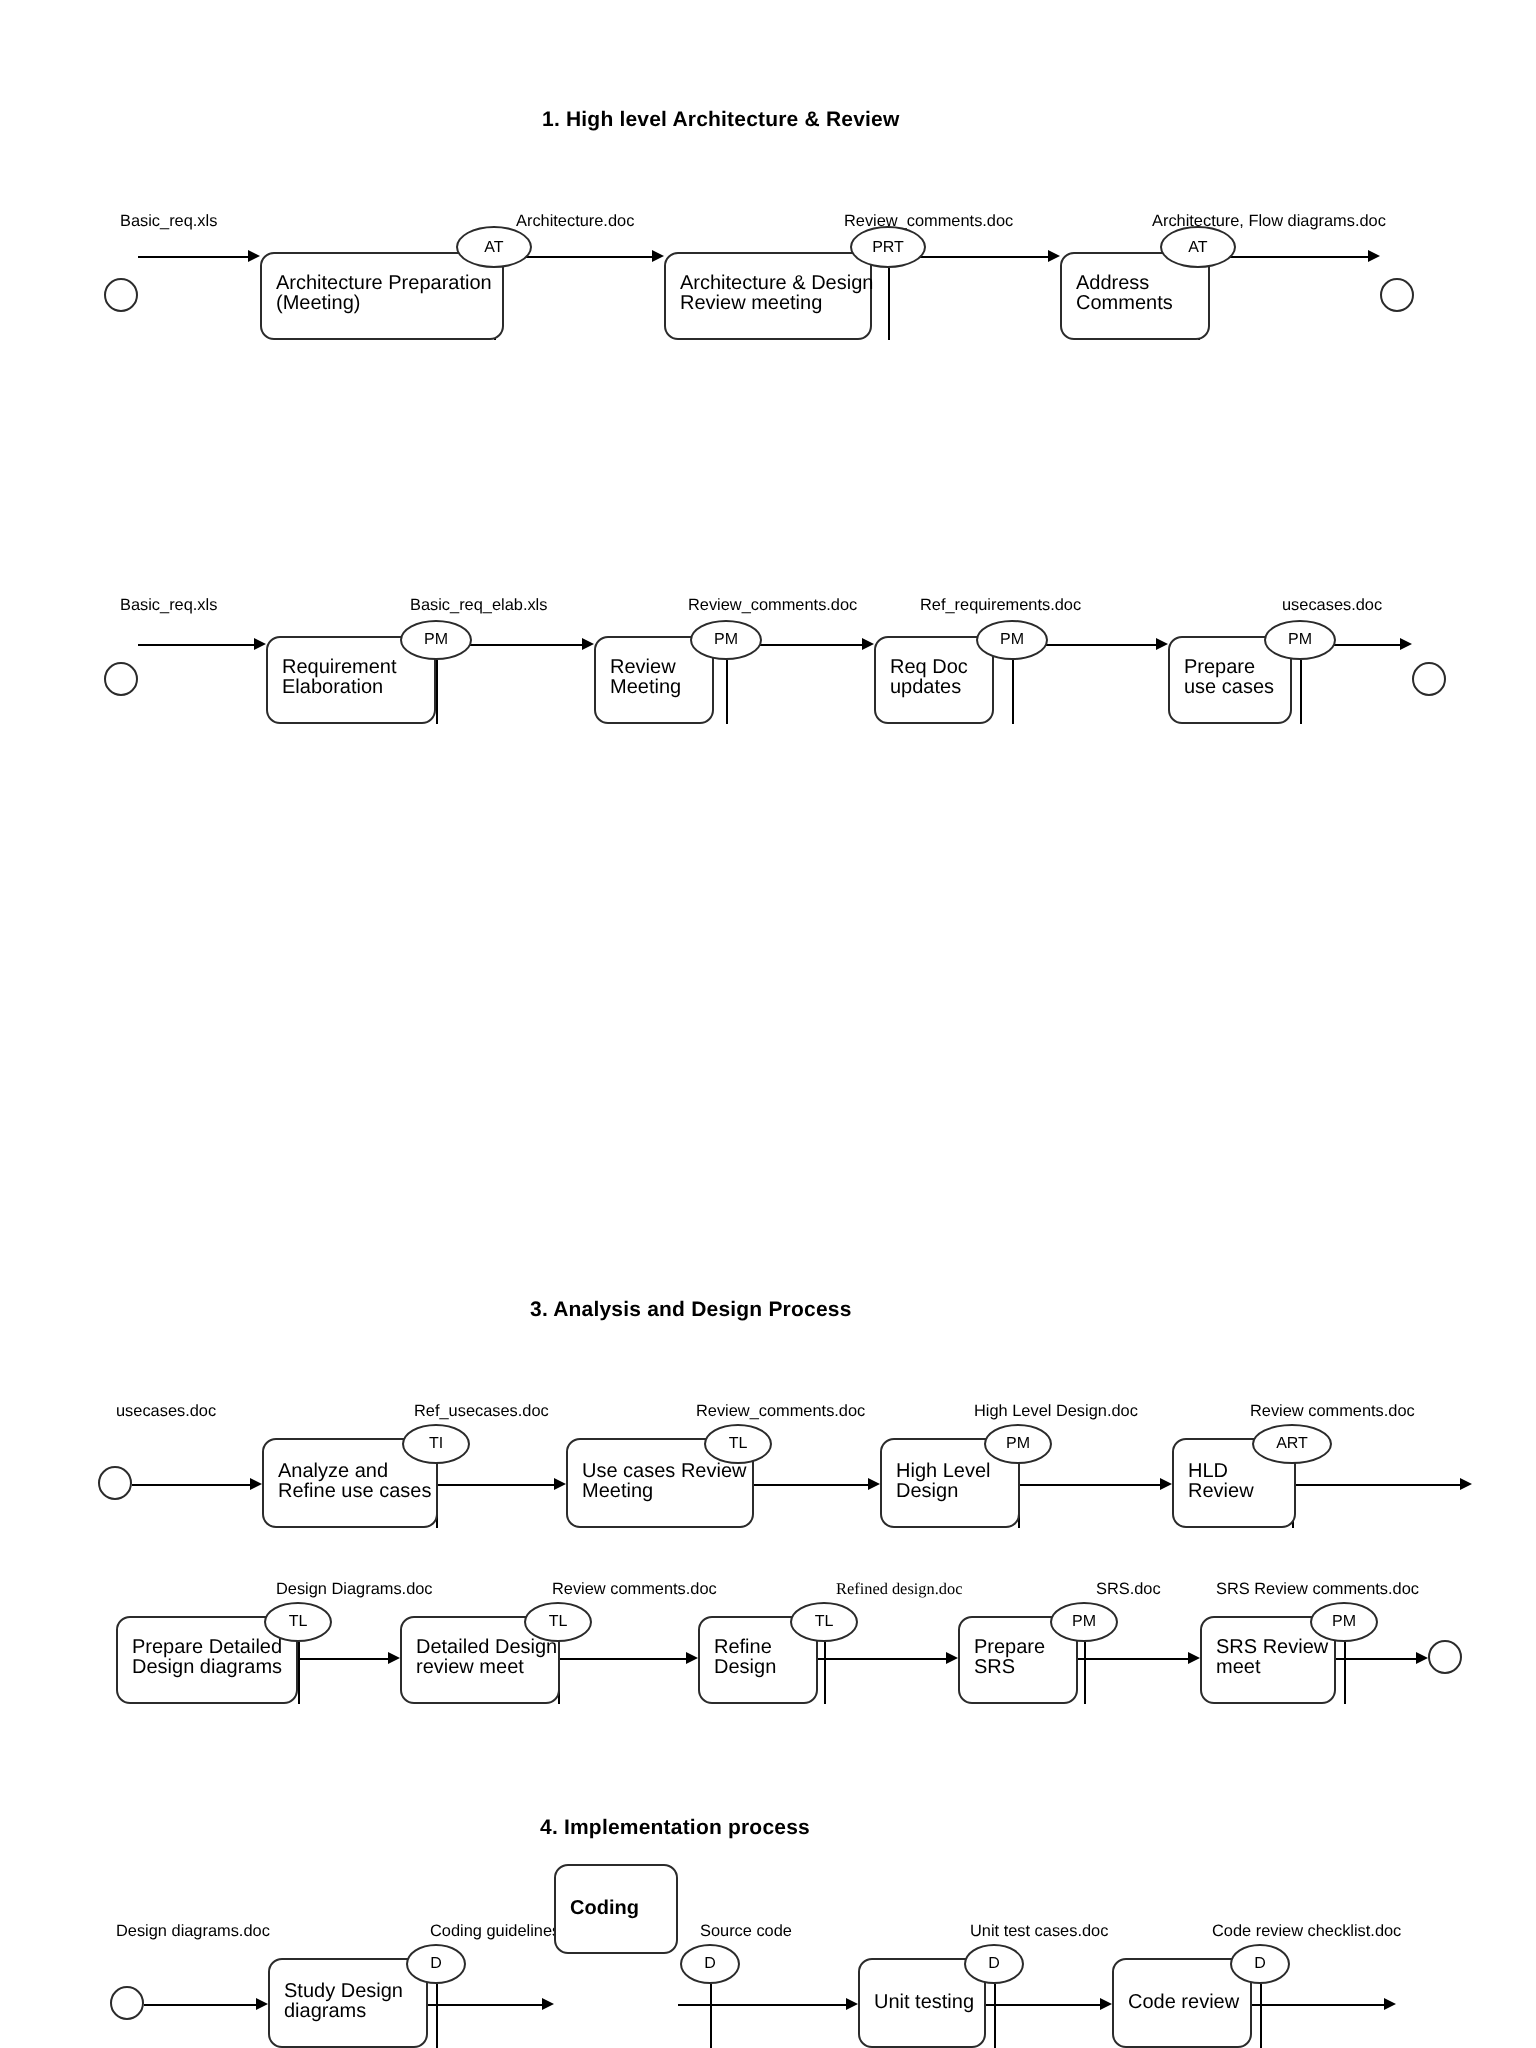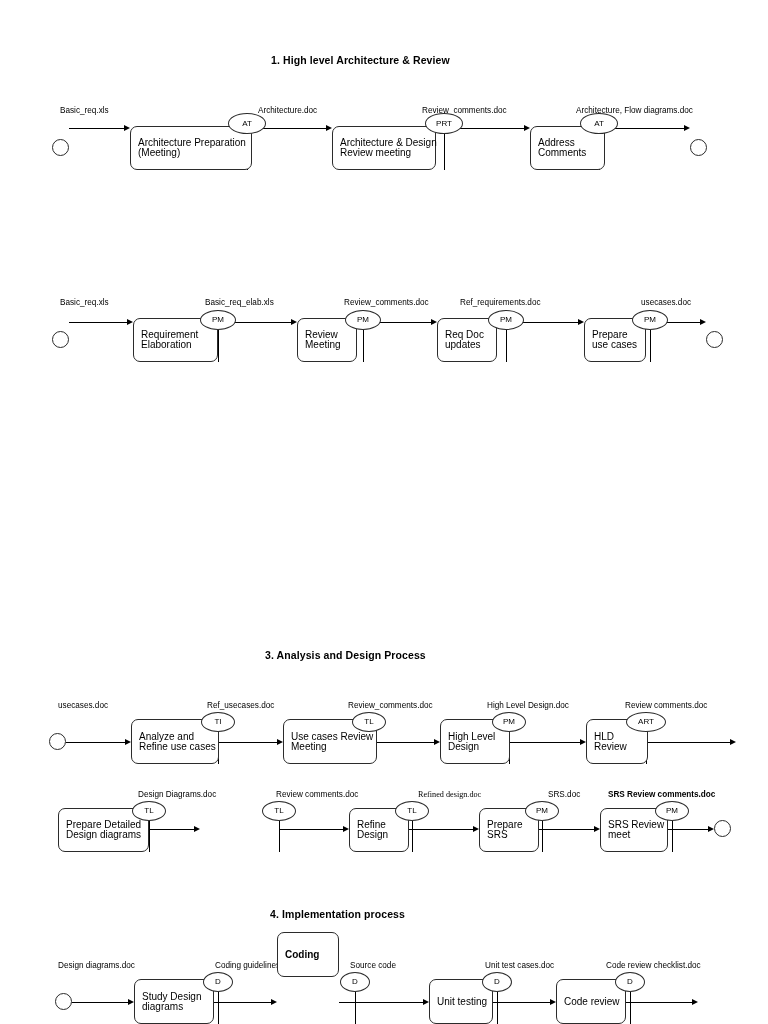--- a/index.html
+++ b/index.html
@@ -211,27 +211,31 @@
     <div class="arrow-head" style="left: 434px; top: 739px;"></div>
     <div class="conn conn-h" style="left: 510px; top: 742px; width: 70px;"></div>
     <div class="arrow-head" style="left: 580px; top: 739px;"></div>
     <div class="conn conn-h" style="left: 648px; top: 742px; width: 82px;"></div>
     <div class="arrow-head" style="left: 730px; top: 739px;"></div>
     <div class="node-circle" style="left: 714px; top: 820px; width: 17px; height: 17px;"></div>
     <div class="doc-label" style="left: 138px; top: 790px;">Design Diagrams.doc</div>
     <div class="doc-label" style="left: 276px; top: 790px;">Review comments.doc</div>
     <div class="doc-label" style="left: 418px; top: 790px; font-family: Liberation Serif, serif;">Refined design.doc</div>
     <div class="doc-label" style="left: 548px; top: 790px;">SRS.doc</div>
-    <div class="doc-label" style="left: 608px; top: 790px; font-weight: bold;">SRS Review comments.doc</div>
+    <div class="doc-label" style="left: 608px; top: 790px;">SRS Review comments.doc</div>
     <div class="proc-box" style="left: 58px; top: 808px; width: 91px; height: 44px;">
       <div class="proc-label">Prepare Detailed
 Design diagrams</div>
     </div>
     <div class="role-badge" style="left: 132px; top: 801px; width: 34px; height: 20px;">TL</div>
     <div class="conn conn-v" style="left: 149px; top: 821px; height: 31px;"></div>
+    <div class="proc-box" style="left: 200px; top: 808px; width: 80px; height: 44px;">
+      <div class="proc-label">Detailed Design
+review meet</div>
+    </div>
     <div class="role-badge" style="left: 262px; top: 801px; width: 34px; height: 20px;">TL</div>
     <div class="conn conn-v" style="left: 279px; top: 821px; height: 31px;"></div>
     <div class="proc-box" style="left: 349px; top: 808px; width: 60px; height: 44px;">
       <div class="proc-label">Refine
 Design</div>
     </div>
     <div class="role-badge" style="left: 395px; top: 801px; width: 34px; height: 20px;">TL</div>
     <div class="conn conn-v" style="left: 412px; top: 821px; height: 31px;"></div>
     <div class="proc-box" style="left: 479px; top: 808px; width: 60px; height: 44px;">
       <div class="proc-label">Prepare

